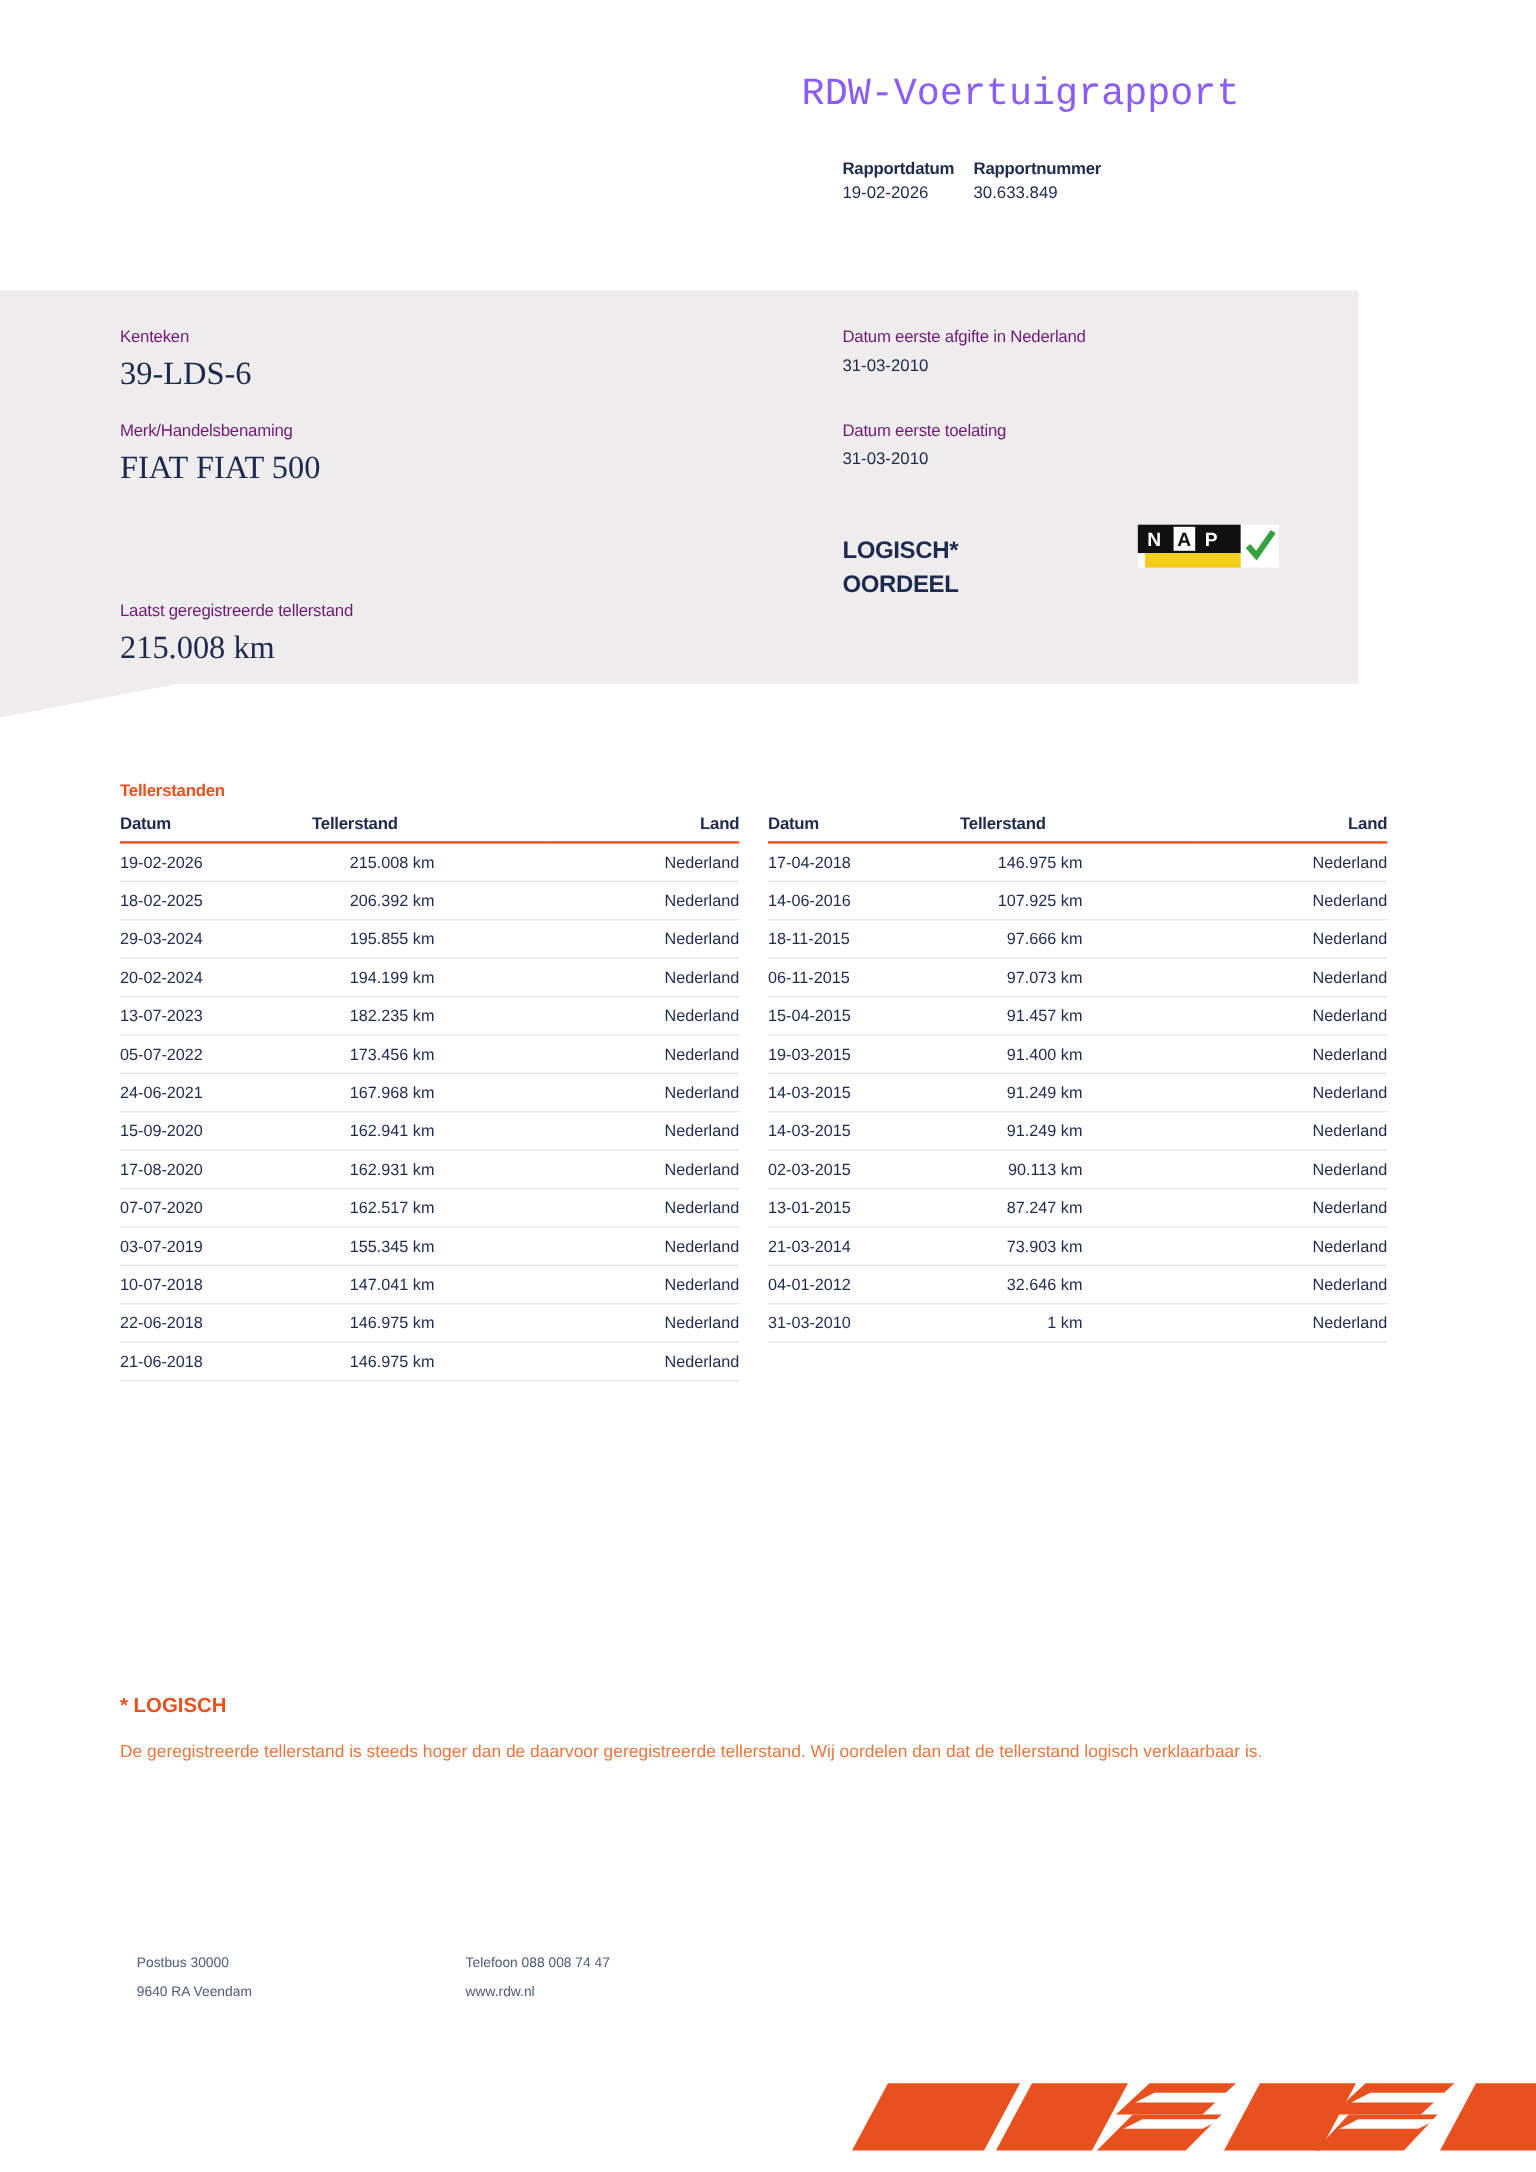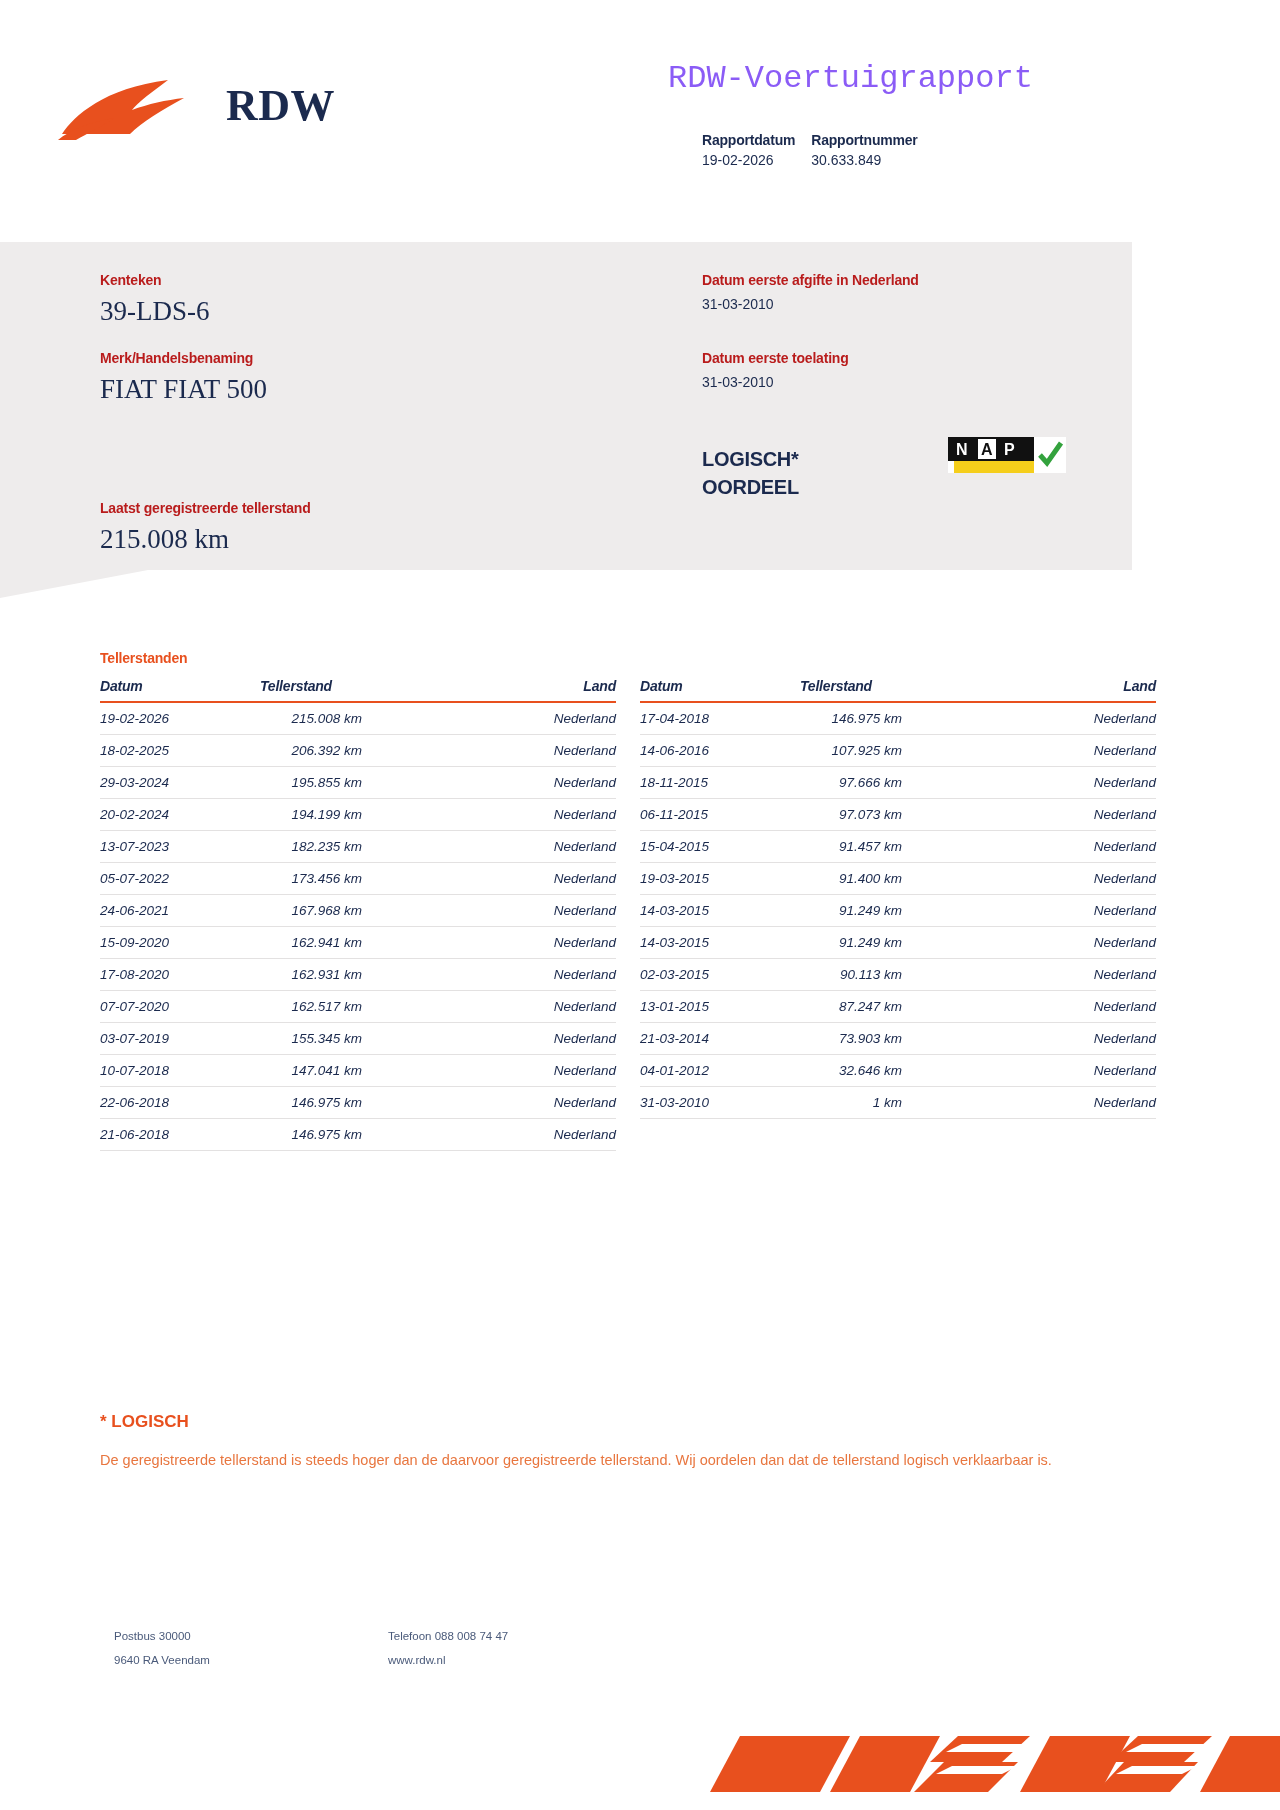--- a/index.html
+++ b/index.html
@@ -90,22 +90,22 @@
     left: 0;
     top: 570px;
     width: 148px;
     height: 28px;
     background: #eeecec;
     clip-path: polygon(0 0, 100% 0, 0 100%);
   }
   .p-label {
     position: absolute;
     font-size: 14px;
-    font-weight: bold;
-    color: #b91c1c;
+    font-weight: normal;
+    color: #701a75;
     letter-spacing: -0.2px;
     white-space: nowrap;
   }
   .p-value {
     position: absolute;
     font-family: "Liberation Serif", serif;
     font-size: 27px;
     color: #1b2a4e;
     white-space: nowrap;
   }
@@ -142,21 +142,20 @@
     font-size: 14px;
     font-weight: bold;
     color: #e8501e;
     letter-spacing: -0.2px;
   }
   .tbl {
     position: absolute;
     width: 516px;
     border-collapse: collapse;
     font-size: 13.5px;
-    font-style: italic;
   }
   .tbl.left  { left: 100px;  top: 678px; }
   .tbl.right { left: 640px;  top: 678px; }
   .tbl th {
     font-size: 14px;
     font-weight: bold;
     color: #1b2a4e;
     padding: 0 0 7px 0;
     border-bottom: 2px solid #e8501e;
     letter-spacing: -0.2px;
@@ -216,29 +215,20 @@
     width: 580px;
     height: 88px;
     overflow: hidden;
   }
 </style>
 </head>
 <body>
 
 <div class="page">
 
-  <div class="logo-wrap">
-    <div class="logo-mark">
-      <svg viewBox="0 0 150 70" width="150" height="70" aria-hidden="true">
-        <path d="M6 58 C18 40 48 12 112 4 C96 16 82 26 76 34 C92 28 110 24 128 22 C106 34 86 46 74 58 Z" fill="#E8501E"></path>
-        <path d="M2 64 C14 54 34 46 58 42 C44 52 30 58 20 64 Z" fill="#E8501E"></path>
-      </svg>
-    </div>
-    <div class="logo-text">RDW</div>
-  </div>
 
   <div class="report-title">RDW-Voertuigrapport</div>
 
   <div class="meta-block">
     <div class="meta-col">
       <span class="meta-label">Rapportdatum</span>
       <span class="meta-value">19-02-2026</span>
     </div>
     <div class="meta-col">
       <span class="meta-label">Rapportnummer</span>

